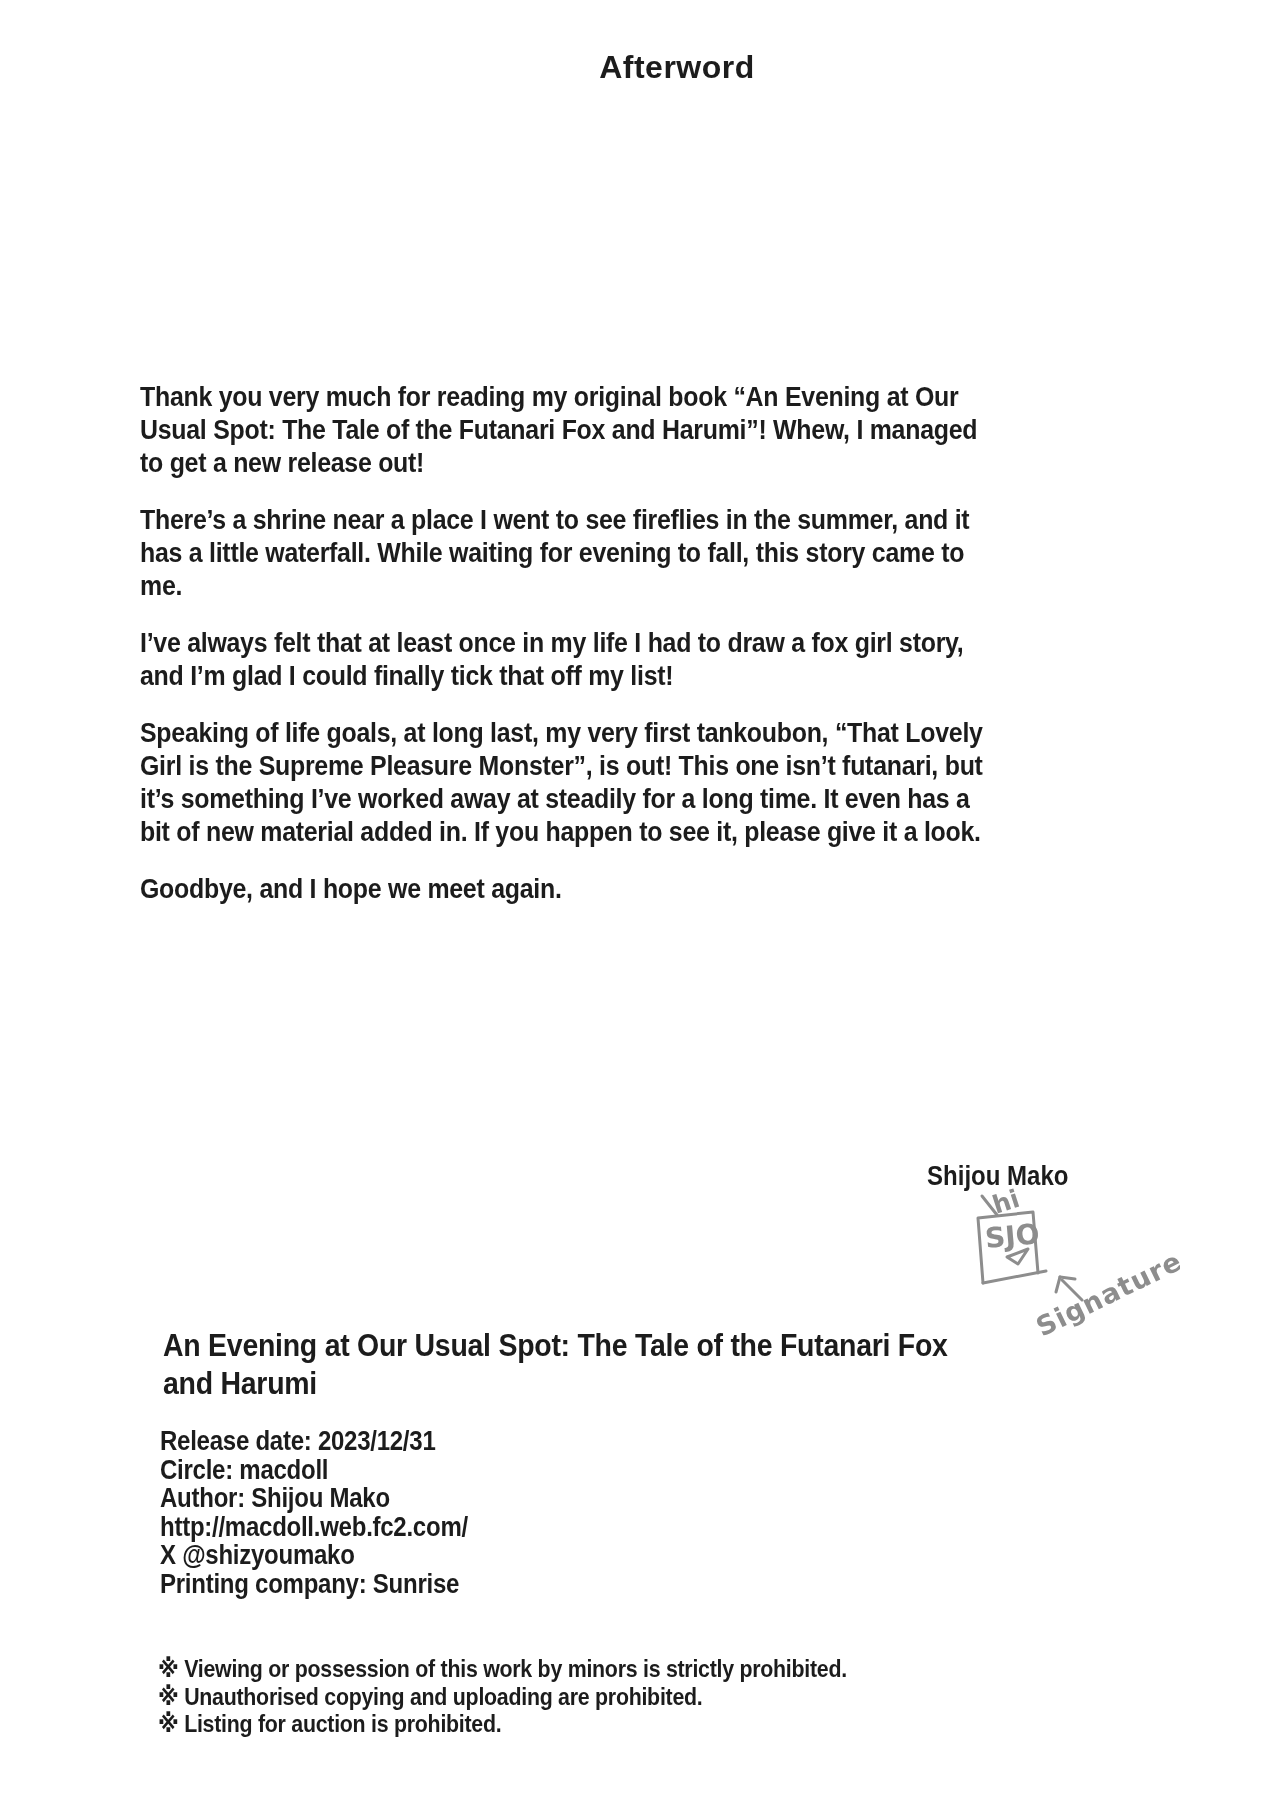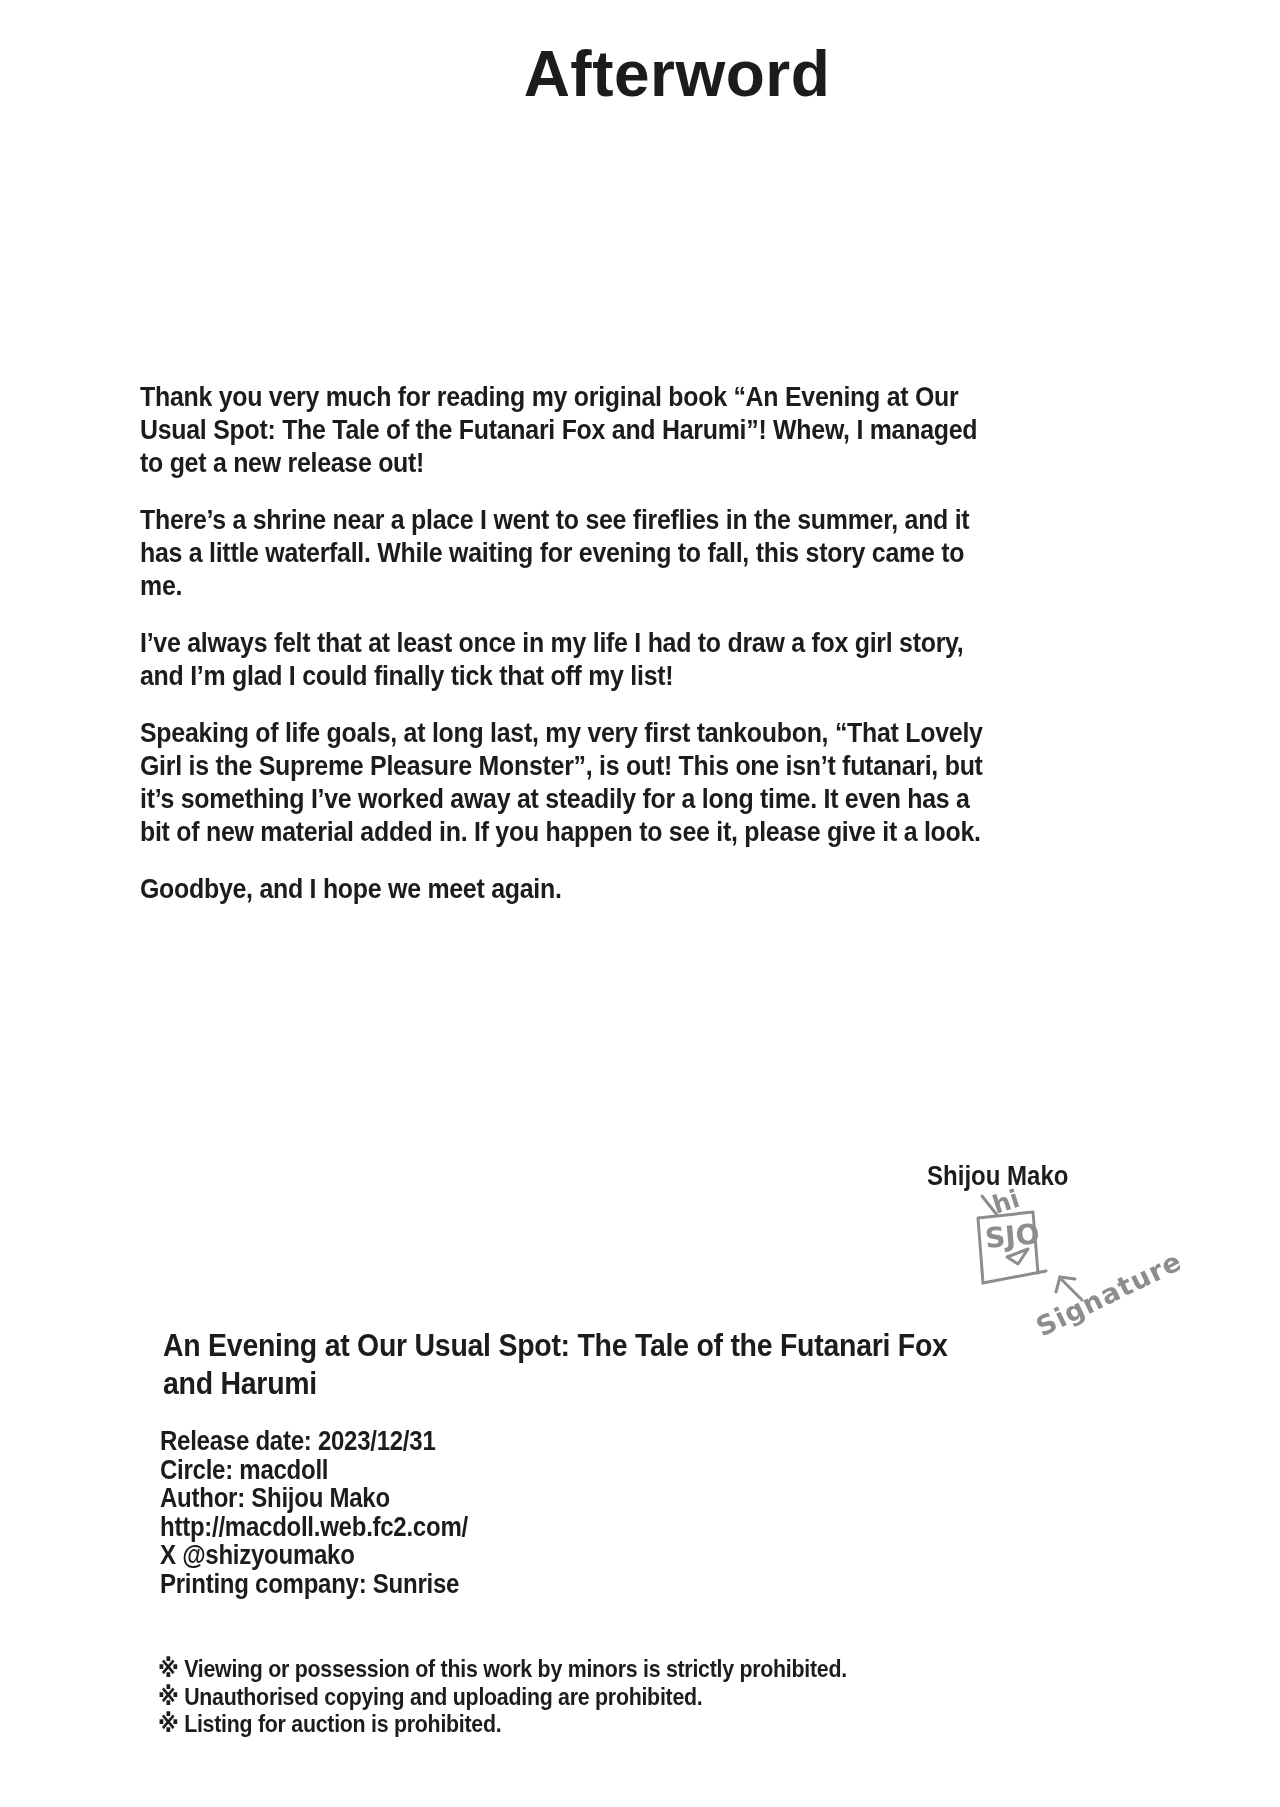--- a/index.html
+++ b/index.html
@@ -15,25 +15,25 @@
     overflow: hidden;
   }
   .condensed {
     transform: scaleX(0.89);
     transform-origin: 0 0;
   }
   .line { display: block; white-space: nowrap; }
 
   .title {
     position: absolute;
-    top: 39px;
+    top: 50px;
     left: 677px;
     transform: translateX(-50%);
     margin: 0;
-    font-size: 64px;
+    font-size: 32px;
     line-height: 1.1;
     font-weight: 700;
     letter-spacing: 0.5px;
     white-space: nowrap;
   }
 
   .body-block {
     position: absolute;
     left: 140px;
     top: 380px;

